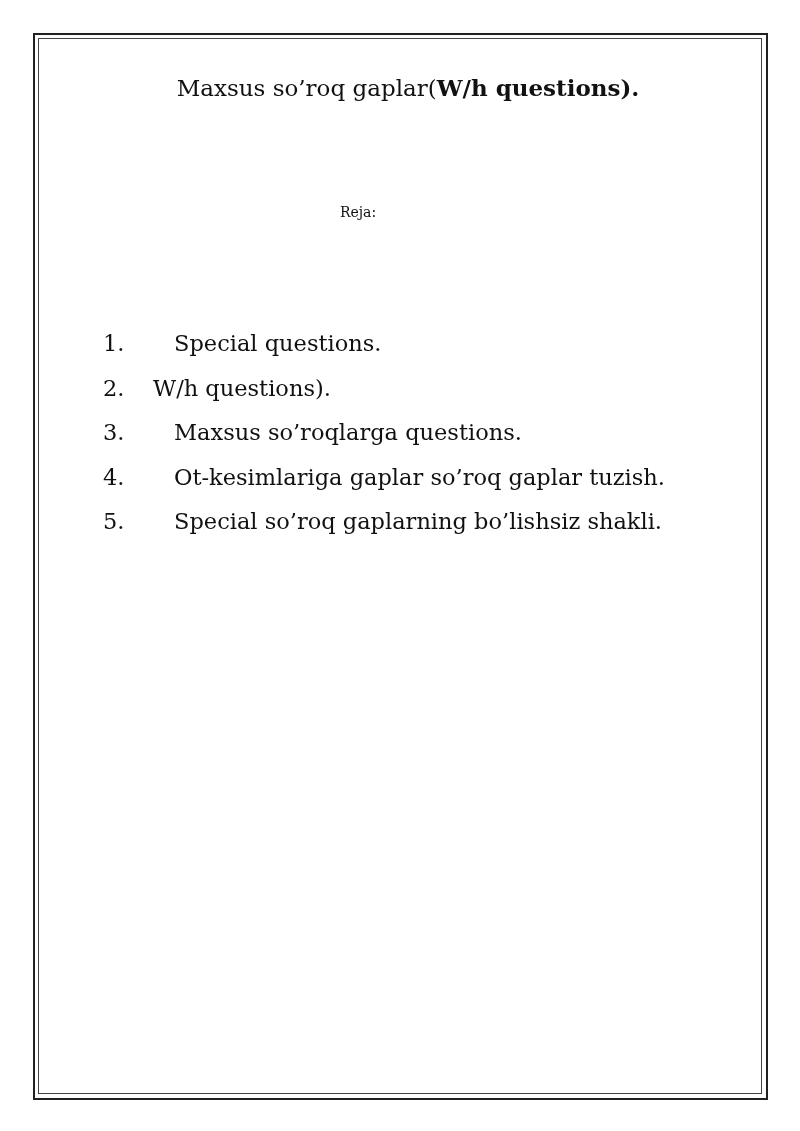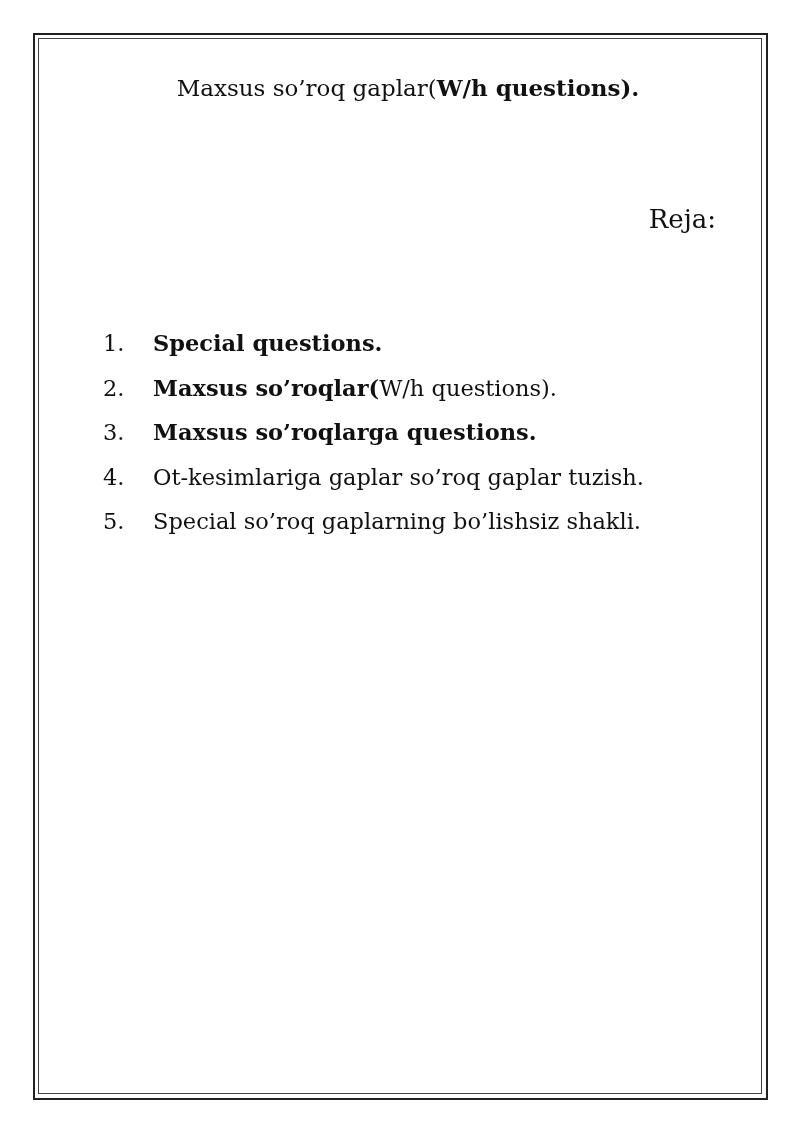--- a/index.html
+++ b/index.html
@@ -5,26 +5,26 @@
   html, body { margin: 0; padding: 0; background: #ffffff; }
   body { width: 800px; height: 1131px; position: relative; overflow: hidden;
          font-family: "DejaVu Serif", "Liberation Serif", serif; color: #111; }
   .border-outer { position: absolute; left: 33px; top: 33px; width: 731px; height: 1063px;
                   border: 2px solid #222; }
   .border-inner { position: absolute; left: 38px; top: 38px; width: 722px; height: 1054px;
                   border: 1px solid #444; }
   .title { position: absolute; left: 8px; width: 800px; top: 74px; text-align: center;
            font-size: 23px; }
   .title b { font-weight: bold; }
-  .reja { position: absolute; left: 0; width: 716px; top: 204px; text-align: right;
-          font-size: 26px; }
+  .reja { position: absolute; left: 0; width: 716px; top: 204px; text-align: center;
+          font-size: 14px; }
   .list { position: absolute; left: 103px; top: 330px; margin: 0; padding: 0; list-style: none; }
   .list li { height: 44.5px; font-size: 22.5px; display: flex; align-items: baseline; white-space: nowrap; }
   .num { display: inline-block; width: 50px; }
-  .b { font-weight: bold; }
+  .b { font-weight: normal; margin-left: 21px; }
 </style>
 </head>
 <body>
 
 <div class="border-outer"></div>
 <div class="border-inner"></div>
 
 <div class="title">
   <span>Maxsus so’roq gaplar(</span><b>W/h questions).</b>
 </div>
@@ -32,21 +32,20 @@
 <div class="reja">Reja:</div>
 
 <ol class="list">
   <li>
     <span class="num">1.</span>
     <span class="b">Special questions.</span>
       <span></span>
   </li>
   <li>
     <span class="num">2.</span>
-    <span class="b">Maxsus so’roqlar(</span>
       <span>W/h questions).</span>
   </li>
   <li>
     <span class="num">3.</span>
     <span class="b">Maxsus so’roqlarga questions.</span>
       <span></span>
   </li>
   <li>
     <span class="num">4.</span>
     <span class="b"></span>

